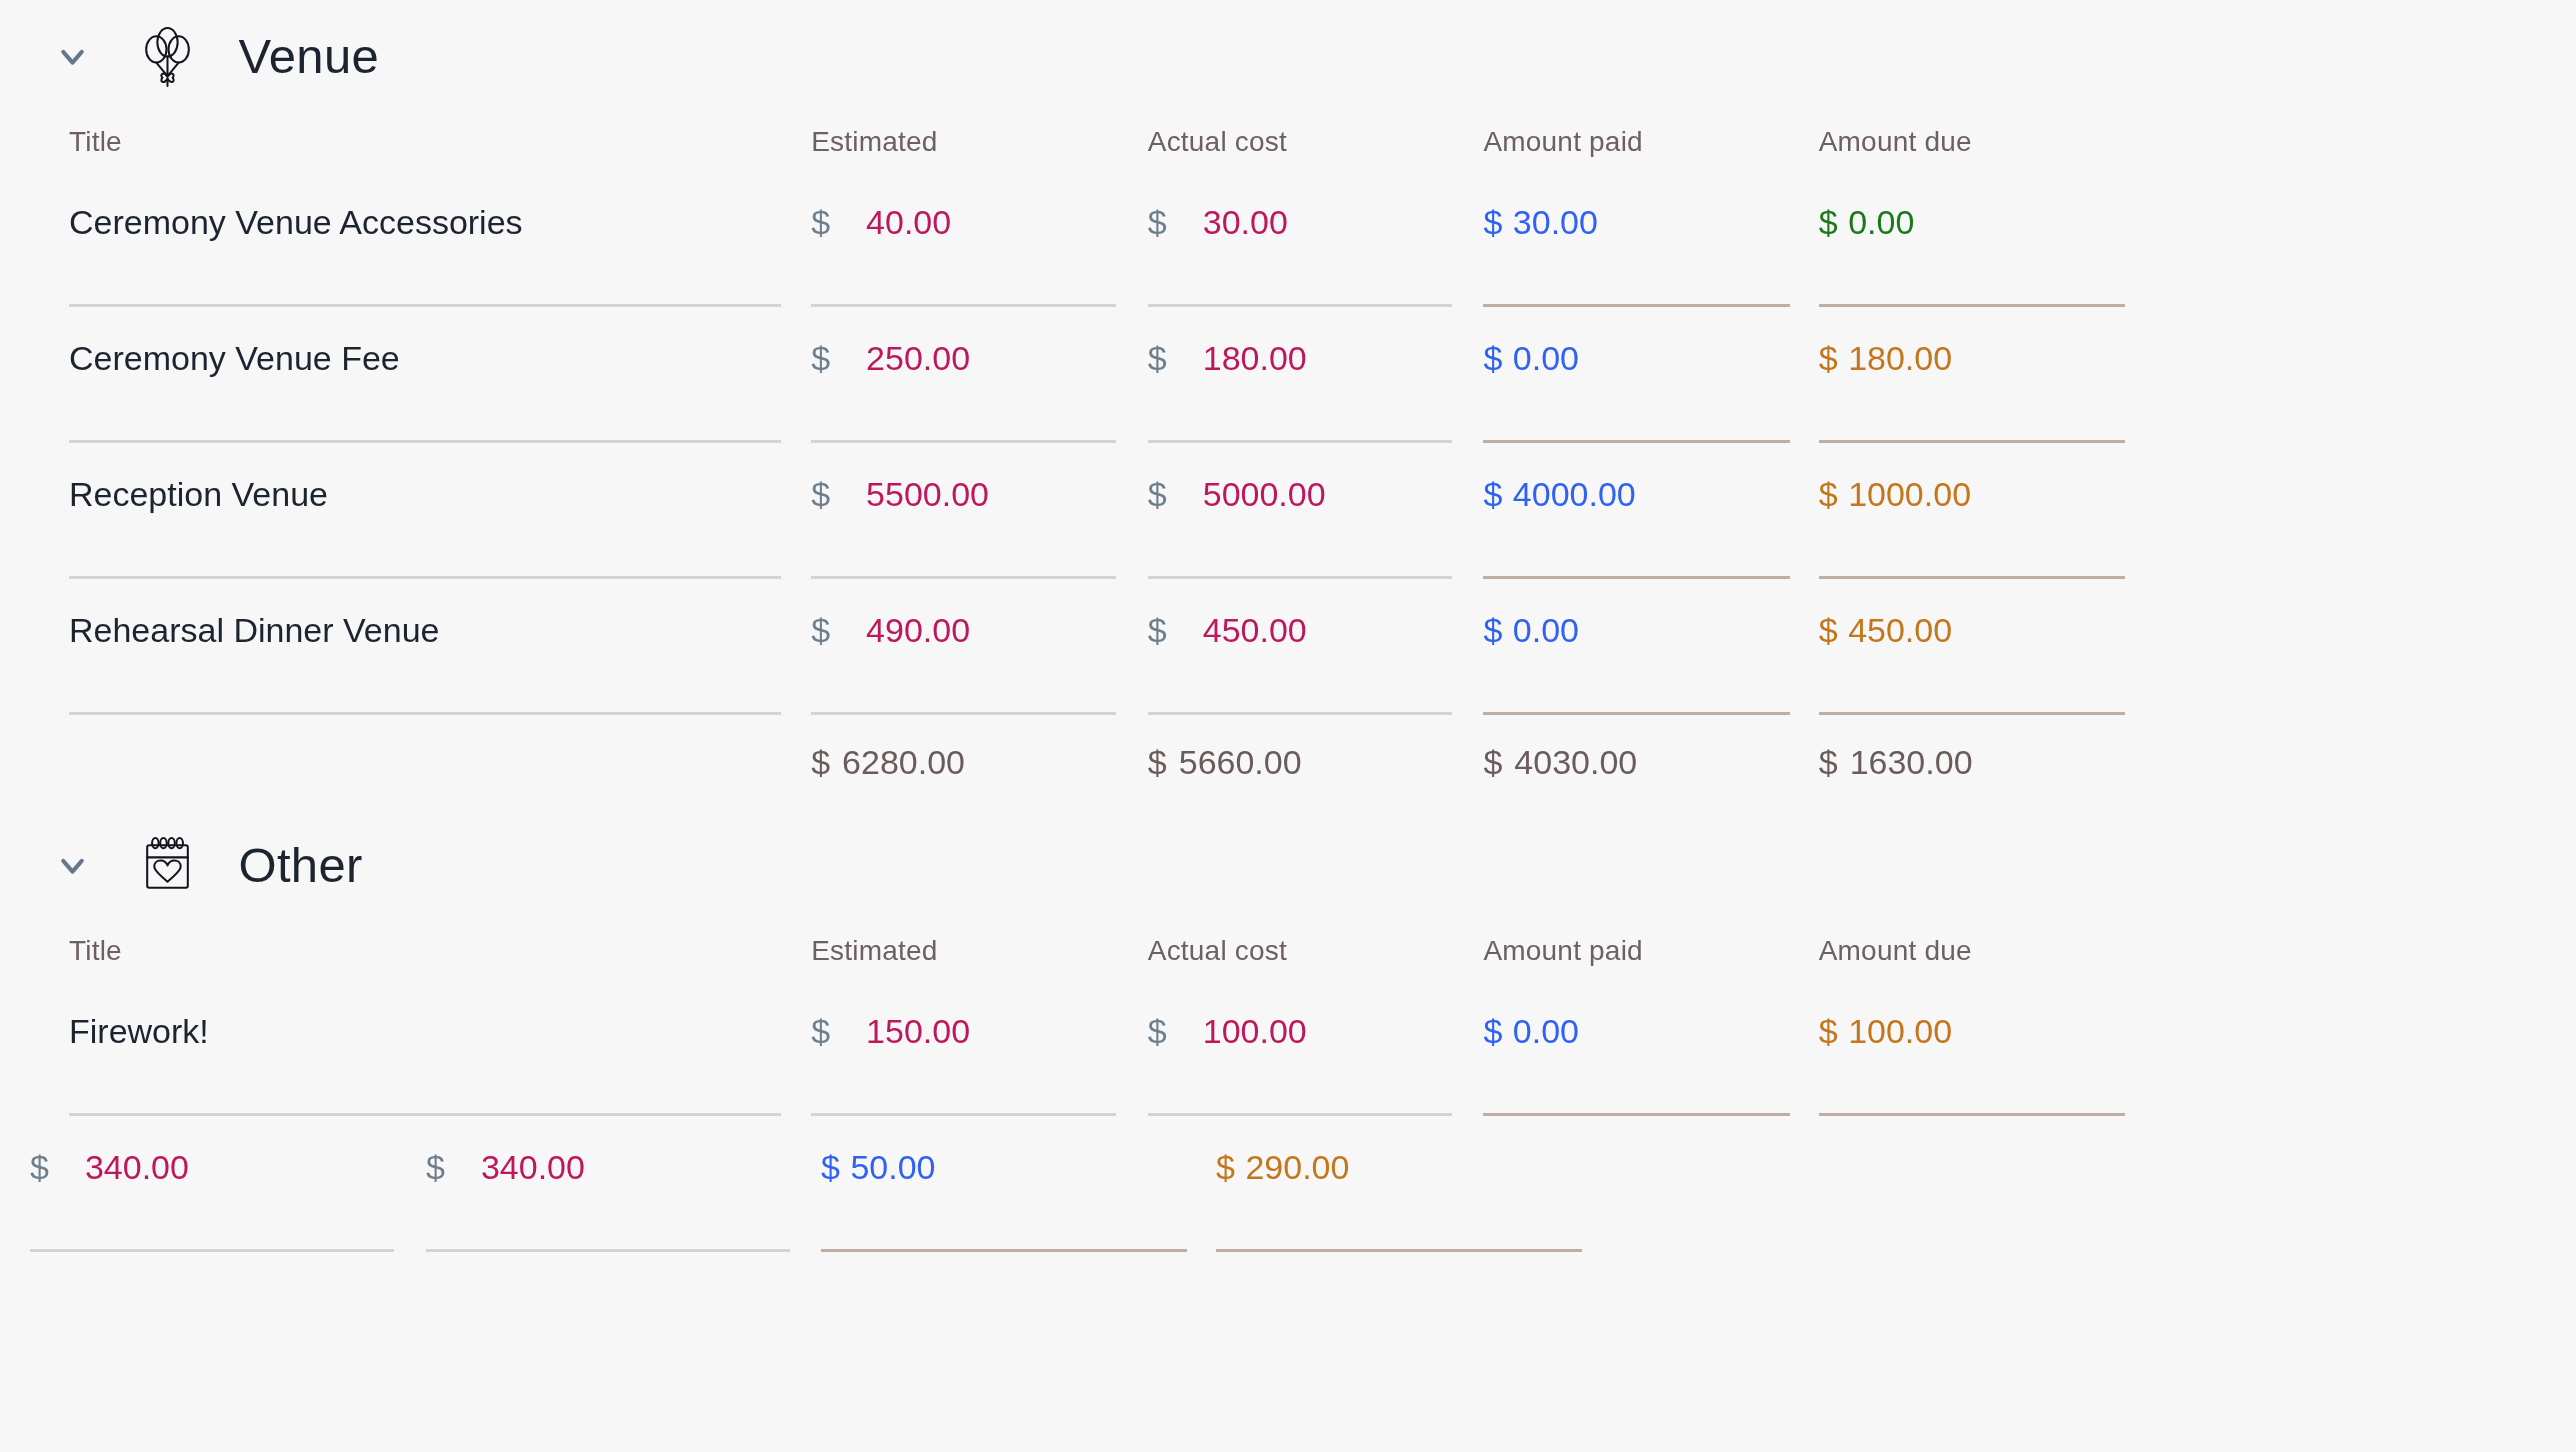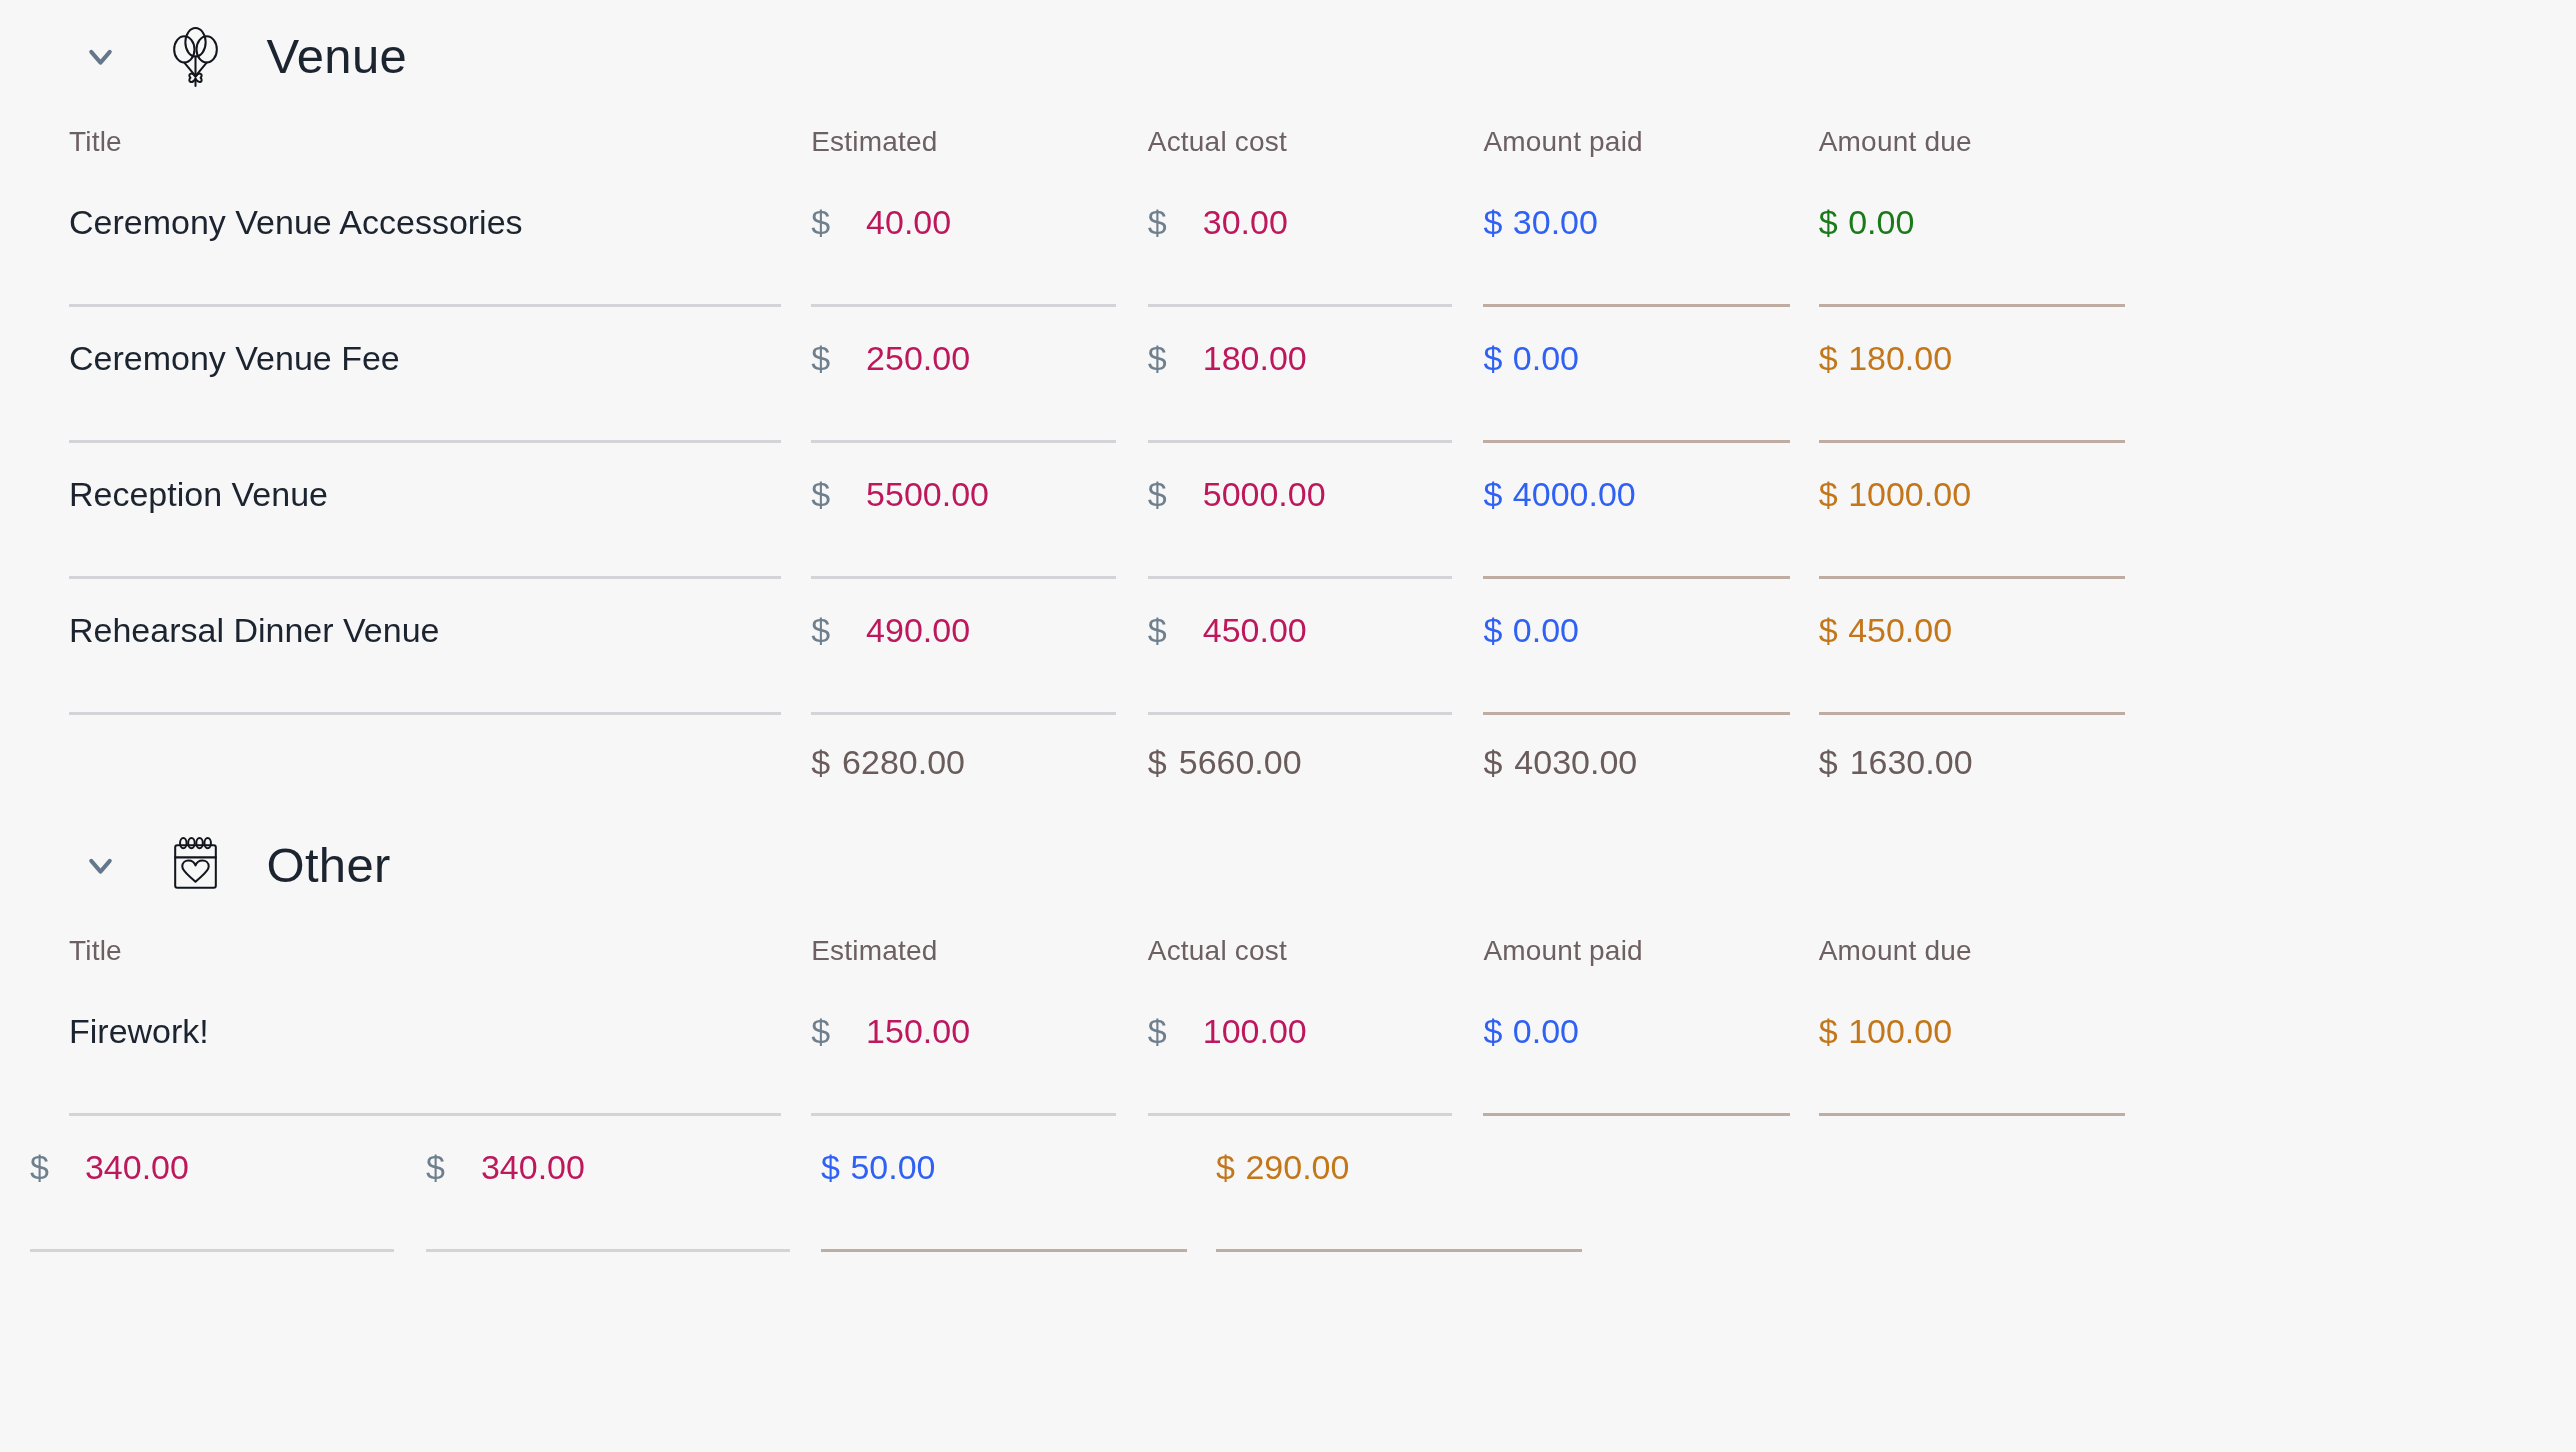--- a/index.html
+++ b/index.html
@@ -23,21 +23,21 @@
     background: #f7f7f8;
     padding-top: 0;
     box-sizing: border-box;
   }
 
   
   .section-header {
     display: flex;
     align-items: center;
     height: 113px;
-    padding-left: 68px;
+    padding-left: 40px;
     box-sizing: border-box;
   }
   .chev-btn {
     width: 52px;
     height: 52px;
     display: flex;
     align-items: center;
     justify-content: center;
     margin-right: 34px;
     margin-left: 6.5px;

